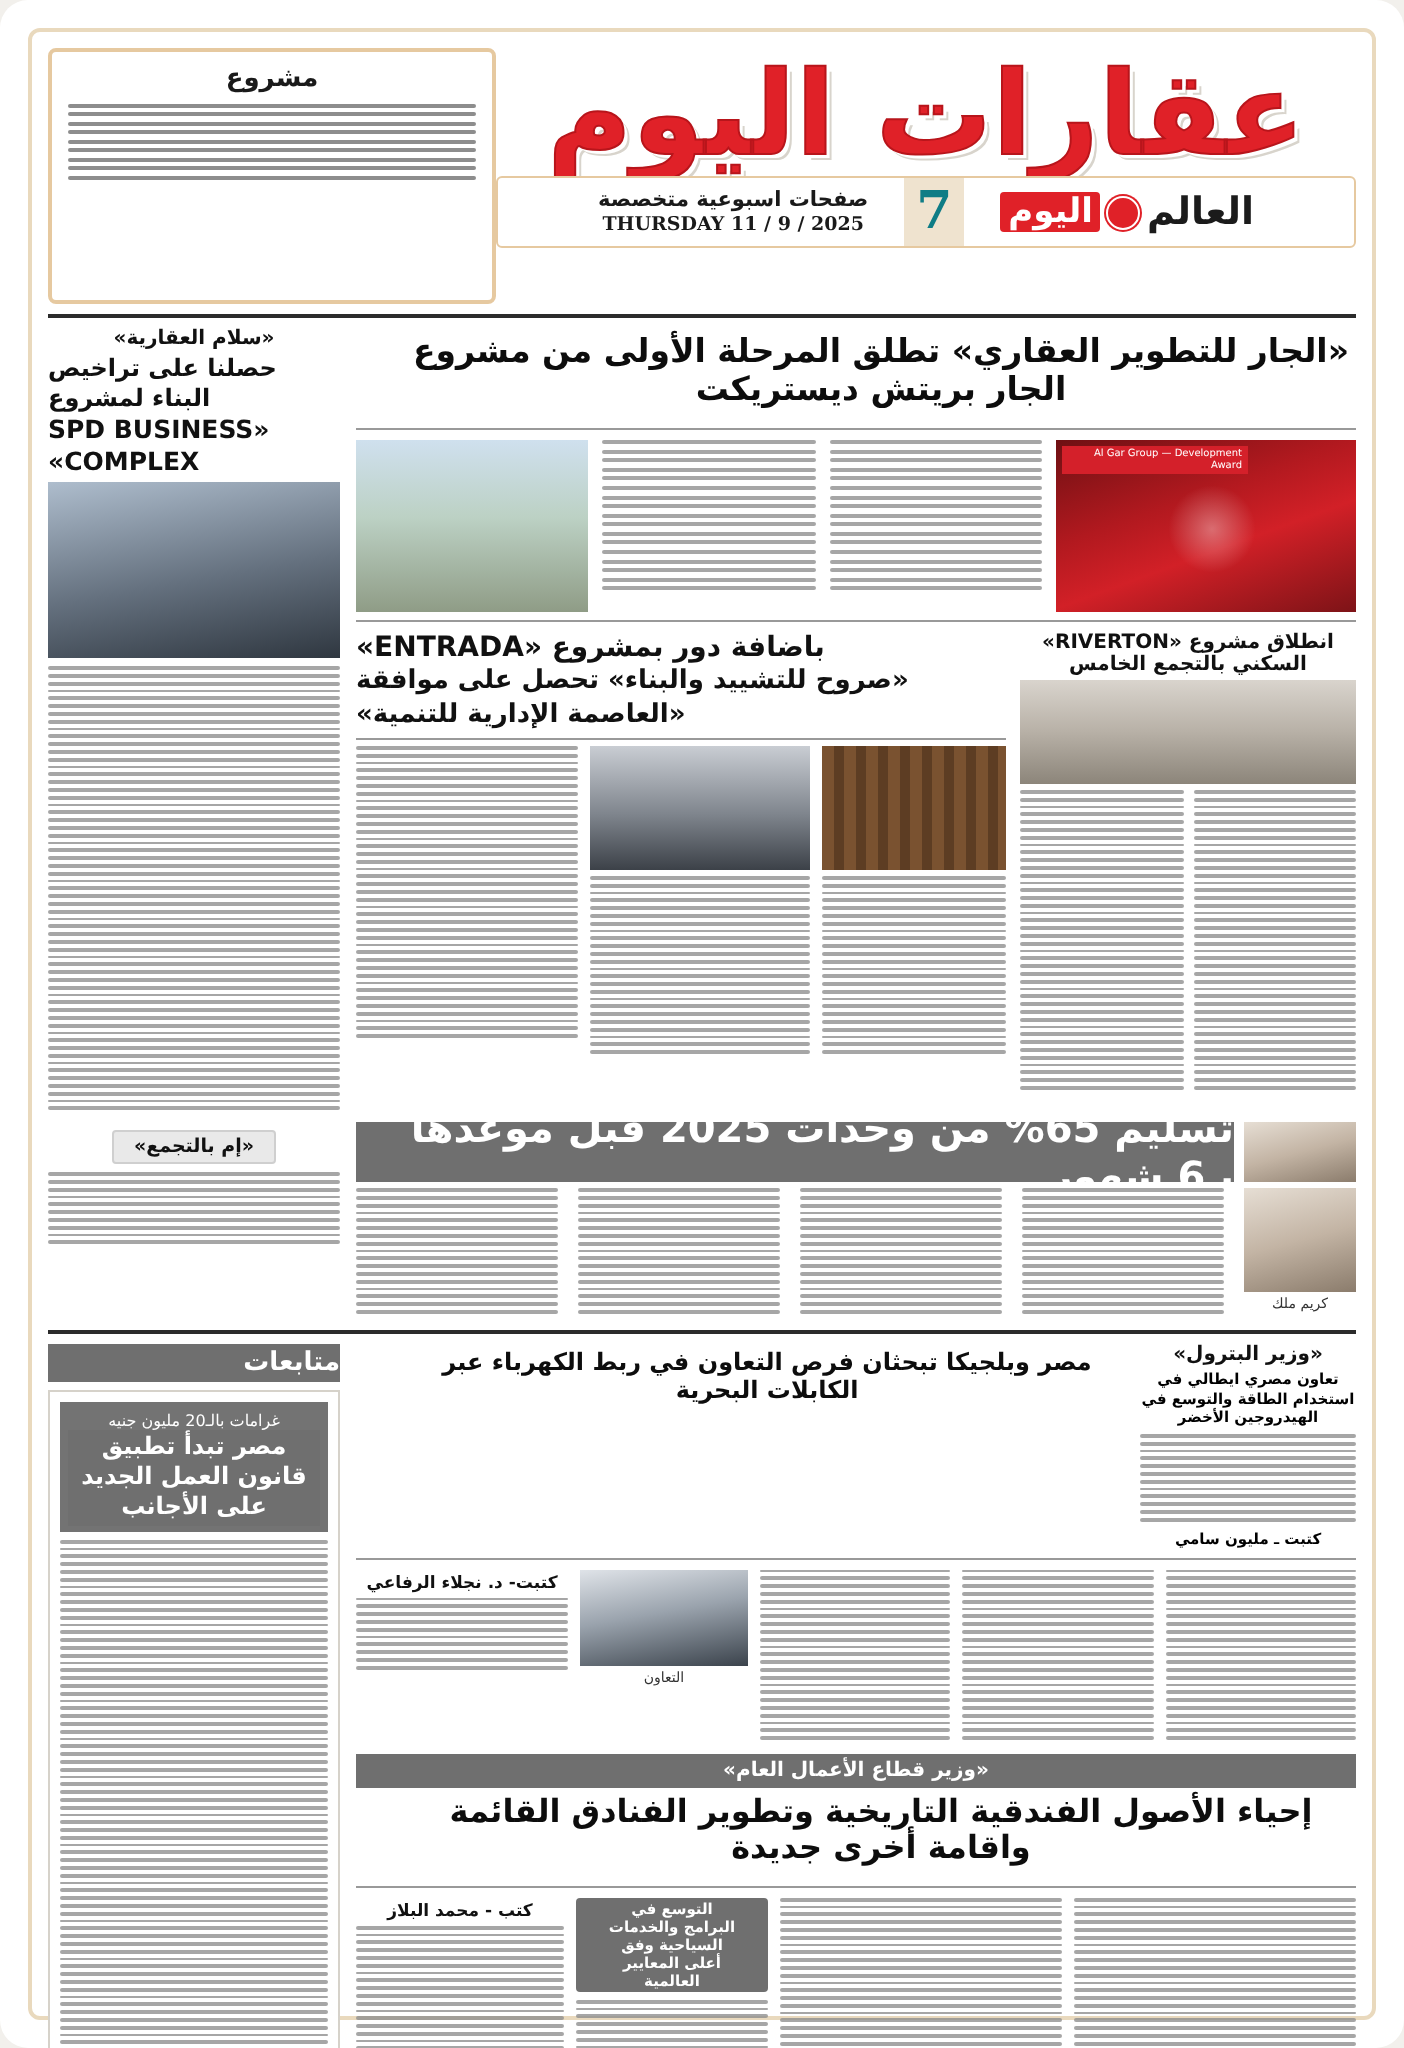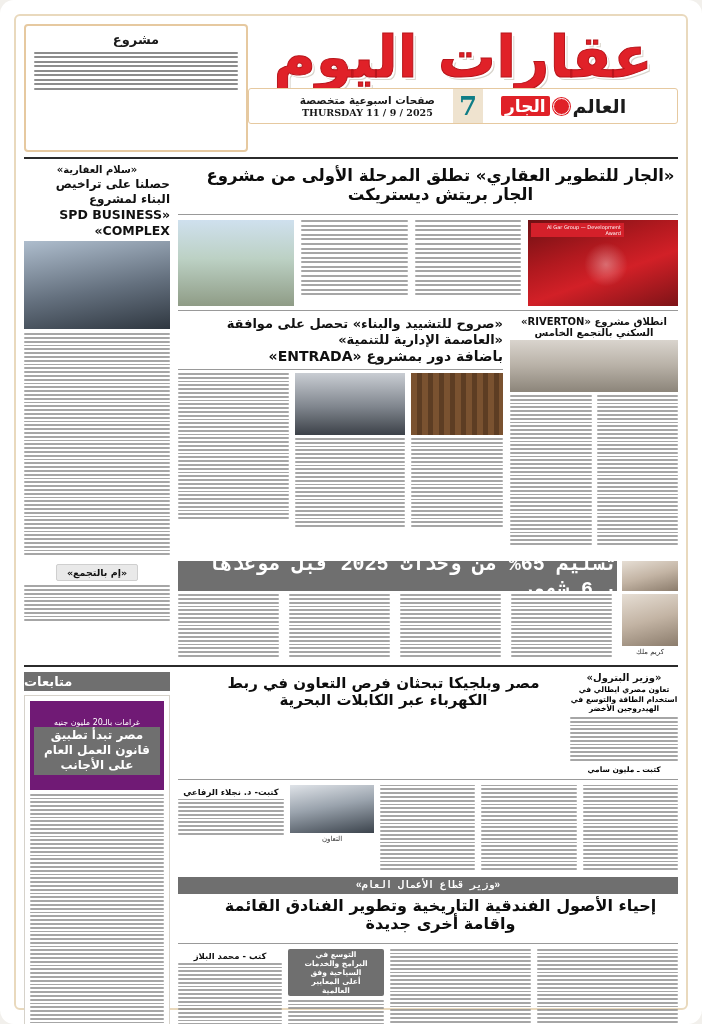--- a/index.html
+++ b/index.html
@@ -114,21 +114,21 @@
   
   .rule{ height:2px;background:#2b2b2b;margin:5px 0; }
   .rule.thin{ height:1px;background:#999; }
 
   
   .h-main{
     font-size:16.5px;font-weight:bold;color:#0d0d0d;text-align:center;
     padding:3px 0 4px; line-height:1.15;margin-left:25px;
   }
   .h-sub{
-    font-size:13px;font-weight:bold;color:#111;text-align:right;line-height:1.25;
+    font-size:13px;font-weight:bold;color:#111;text-align:left;line-height:1.25;
   }
   .h-small{
     font-size:10px;font-weight:bold;color:#111;text-align:center;
   }
 
   
   .cols{ display:flex; gap:7px; }
   .col{ flex:1; }
 
   
@@ -165,37 +165,37 @@
     position:absolute;left:3px;top:3px;background:#d4202a;color:#fff;
     font-size:5px;padding:1px 3px;line-height:1.2;max-width:62%;
   }
   .cap{
     font-size:7px;color:#333;text-align:center;padding:2px 0 1px;
   }
 
   
   .banner{
     background:#6f6f6f;color:#fff;display:flex;align-items:center;
-    justify-content:center;font-weight:bold;font-family:Liberation Mono, monospace;
+    justify-content:center;font-weight:bold;
   }
   .banner.big{ height:30px;font-size:20px; }
   .banner.sm{ height:17px;font-size:10px; }
 
   .tagbox{
     display:inline-block;background:#6f6f6f;color:#fff;font-size:9.5px;
     font-weight:bold;padding:2px 10px;border-radius:2px;
   }
   .tagbox.light{ background:#e9e9e9;color:#111;border:1px solid #cfcfcf;}
 
   
   .side{
     width:146px;flex:0 0 146px;
   }
   .side-hd{
-    background:#6f6f6f;color:#fff;text-align:left;font-weight:bold;
+    background:#6f6f6f;color:#fff;text-align:right;font-weight:bold;
     font-size:13px;padding:2px 0;margin-bottom:4px;
   }
   .side-block{
     border:1px solid #d6d2ca;padding:5px 5px 6px;margin-bottom:5px;background:#fff;
   }
   .side-title{
     background:#6f6f6f;color:#fff;text-align:center;font-weight:bold;
     font-size:12px;padding:3px 4px;line-height:1.25;
   }
   .side-kicker{ font-size:8px;color:#fff;text-align:center;padding-top:2px;}
@@ -209,21 +209,21 @@
   <div class="frame"></div>
   <div class="inner">
 
     <div class="masthead">
       <div class="mast-logo">
         <div class="logo-word">عقارات اليوم</div>
         <div class="mast-strip">
           <div class="brand2">
             <span>العالم</span>
             <span class="stampc"></span>
-            <span class="redbox">الجار</span>
+            <span class="redbox">اليوم</span>
           </div>
           <div class="pagenum">7</div>
           <div class="mast-meta">
             <div class="a">صفحات اسبوعية متخصصة</div>
             <div class="b">THURSDAY 11 / 9 / 2025</div>
           </div>
         </div>
       </div>
       <div class="mast-brief">
         <h4>مشروع</h4>
@@ -388,22 +388,22 @@
                   <span></span>
                 <span></span>
                   <span></span>
                   <span></span>
                   <span></span>
               </div>
             </div>
           </div>
 
           <div style="flex:1 1 auto">
+            <div class="h-sub" style="font-size:14px">باضافة دور بمشروع «ENTRADA»</div>
             <div class="h-sub">«صروح للتشييد والبناء» تحصل على موافقة «العاصمة الإدارية للتنمية»</div>
-            <div class="h-sub" style="font-size:14px">باضافة دور بمشروع «ENTRADA»</div>
             <div class="rule thin" style="margin:3px 0"></div>
             <div class="cols" style="gap:6px">
               <div class="col" style="flex:0 0 92px">
                 <div class="photo ph-wood" style="height:62px"></div>
                 <div class="fake-lines tight" style="margin-top:3px">
                   <span></span>
                     <span></span>
                     <span></span>
                     <span></span>
                     <span></span>
@@ -704,21 +704,21 @@
               <span></span>
                 <span></span>
                 <span></span>
                 <span></span>
                 <span></span>
                 <span></span>
             </div>
             <div style="font-size:7.5px;font-weight:bold;margin-top:2px">كتبت ـ مليون سامي</div>
           </div>
           <div style="flex:1 1 auto">
-            <div class="h-main" style="font-size:15px">مصر وبلجيكا تبحثان فرص التعاون في ربط الكهرباء عبر الكابلات البحرية</div>
+            <div class="h-main" style="font-size:12px">مصر وبلجيكا تبحثان فرص التعاون في ربط الكهرباء عبر الكابلات البحرية</div>
           </div>
         </div>
 
         <div class="rule thin"></div>
 
         <div class="cols" style="gap:6px">
           <div class="col fake-lines tight">
             <span></span>
               <span></span>
               <span></span>
@@ -905,23 +905,23 @@
                 <span></span>
 
             </div>
           </div>
         </div>
       </div>
 
       <div class="side">
         <div class="side-hd">متابعات</div>
         <div class="side-block">
-          <div style="background:#701a75;padding:15px 4px">
+          <div style="background:#737373;padding:3px 4px">
             <div class="side-kicker">غرامات بالـ20 مليون جنيه</div>
-            <div class="side-title" style="padding:1px 0 2px">مصر تبدأ تطبيق قانون العمل العام على الأجانب</div>
+            <div class="side-title" style="padding:1px 0 2px">مصر تبدأ تطبيق قانون العمل الجديد على الأجانب</div>
           </div>
           <div class="fake-lines tight" style="margin-top:4px">
             <span></span>
               <span></span>
               <span></span>
               <span></span>
               <span></span>
               <span></span>
             <span></span>
               <span></span>

